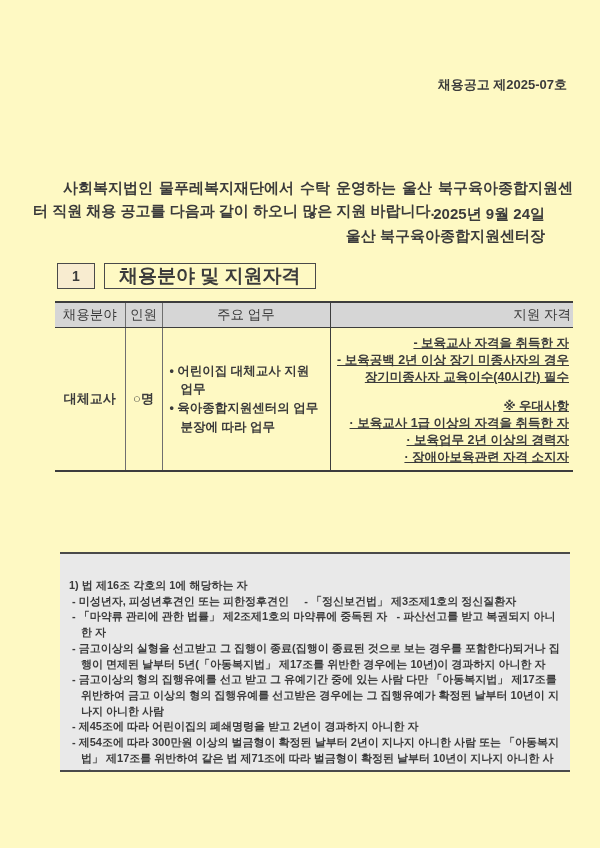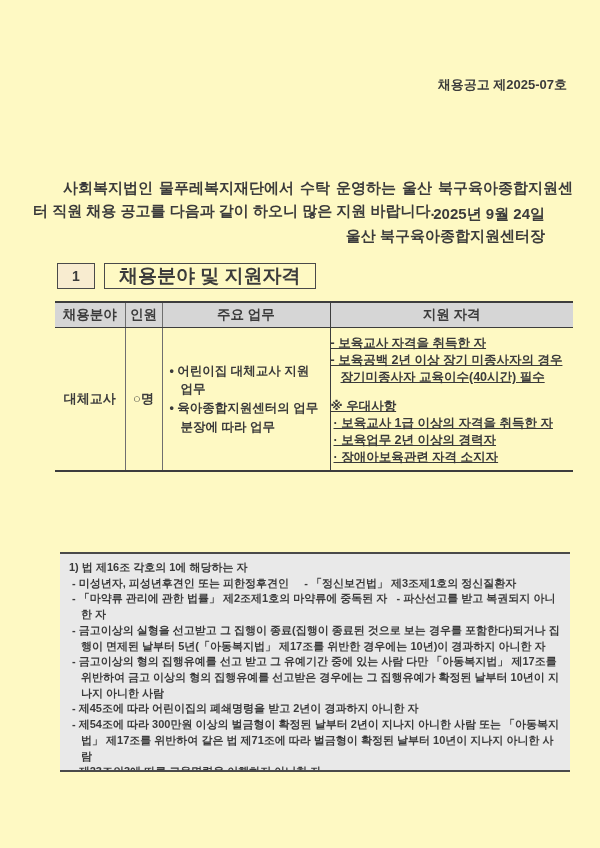--- a/index.html
+++ b/index.html
@@ -46,26 +46,26 @@
     border:1.8px solid #4a4a4a; padding:0 14px;
     display:flex; align-items:center; font-size:19px; box-sizing:border-box;
   }
 
   .recruit-table-wrap { position:absolute; top:301px; left:55px; width:518px; }
   table.recruit {
     width:518px; border-collapse:collapse; table-layout:fixed;
     border-top:2px solid #3d3d3d; border-bottom:2px solid #3d3d3d;
   }
   table.recruit th {
-    background:#d6d6d6; font-size:13.5px; font-weight:bold;
+    background:#d6d6d6; font-size:13.5px; font-weight:normal;
     height:22px; padding:1px 2px;
     border-bottom:1.5px solid #3d3d3d;
   }
   table.recruit th + th, table.recruit td + td { border-left:1px solid #6f6f6f; }
-  table.recruit th.col-qual, table.recruit td.cell-qual { border-left:1.8px solid #3d3d3d; }
+  table.recruit th.col-qual, table.recruit td.cell-qual { border-left:1.8px solid #3d3d3d;text-align:right; }
   table.recruit td { height:134px; vertical-align:middle; padding:0; }
   .cell-field, .cell-count { text-align:center; font-size:13px; }
   .cell-duty { font-size:12.5px; }
   .duty-inner { padding:4px 5px 4px 7px; line-height:1.5; }
   .duty-item { padding-left:11px; text-indent:-11px; }
   .cell-qual { vertical-align:top; font-size:12.5px; }
   .qual-inner { padding:7px 4px 4px 0; line-height:1.36;text-decoration:underline; }
   .q-item { padding-left:10px; text-indent:-10px; }
   .pref-title { margin-top:12px; }
   .pref-item { margin-left:3px; padding-left:10px; text-indent:-10px; }
@@ -74,21 +74,21 @@
     position:absolute; top:460px; left:34px; width:541px;
     font-size:13.5px; line-height:1.31; text-align:justify;
   }
   .note-item { padding-left:21px; text-indent:-21px; margin-bottom:4px; }
 
   .law-box {
     position:absolute; top:552px; left:60px; width:510px; height:220px;
     box-sizing:border-box; overflow:hidden;
     background:#e9e9e9;
     border-top:2.5px solid #4a4a4a; border-bottom:2.5px solid #4a4a4a;
-    padding:6px 8px 6px 9px;
+    padding:24px 8px 6px 9px;
     font-size:11px; line-height:1.43; 
   }
   .law-item.lvl-0 { padding-left:15px; text-indent:-15px; }
   .law-item.lvl-1 { margin-left:3px; padding-left:9px; text-indent:-9px; }
 </style>
 </head>
 <body>
 
 <div class="page">
 

